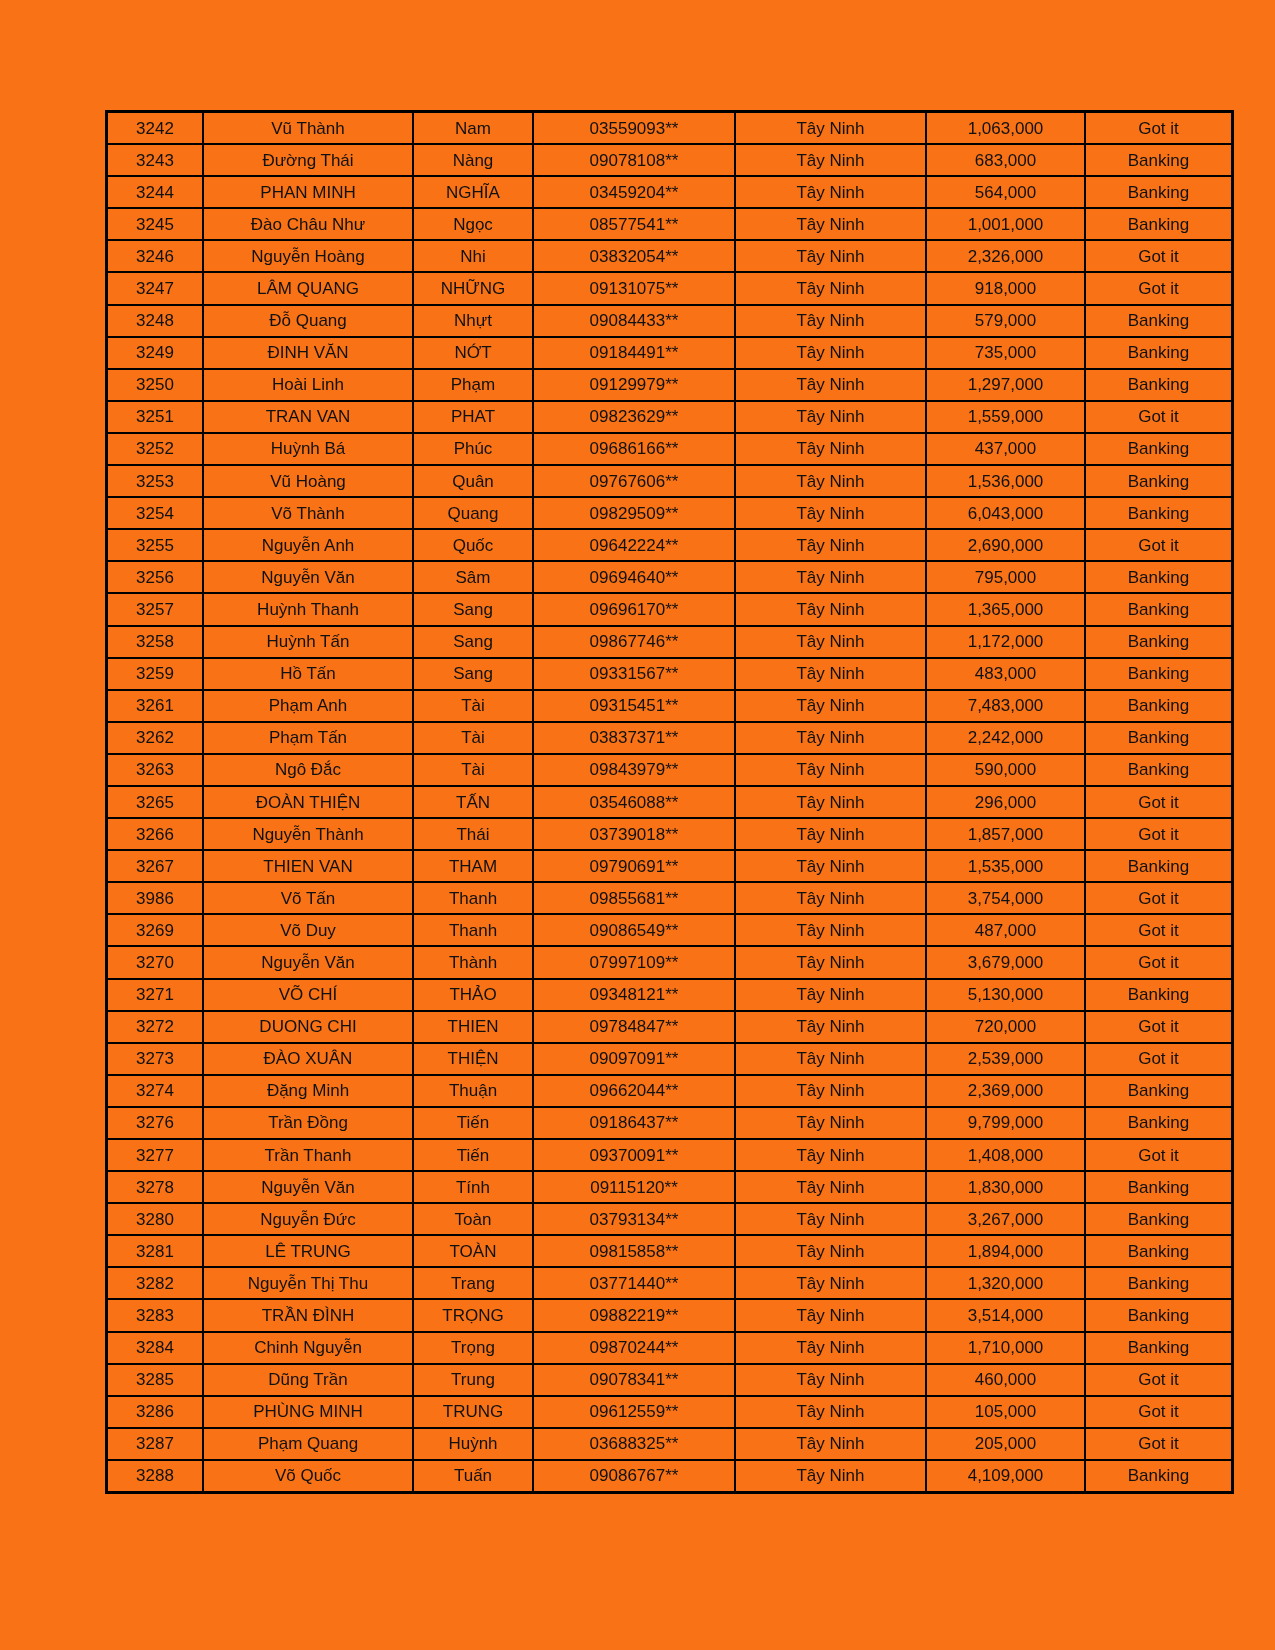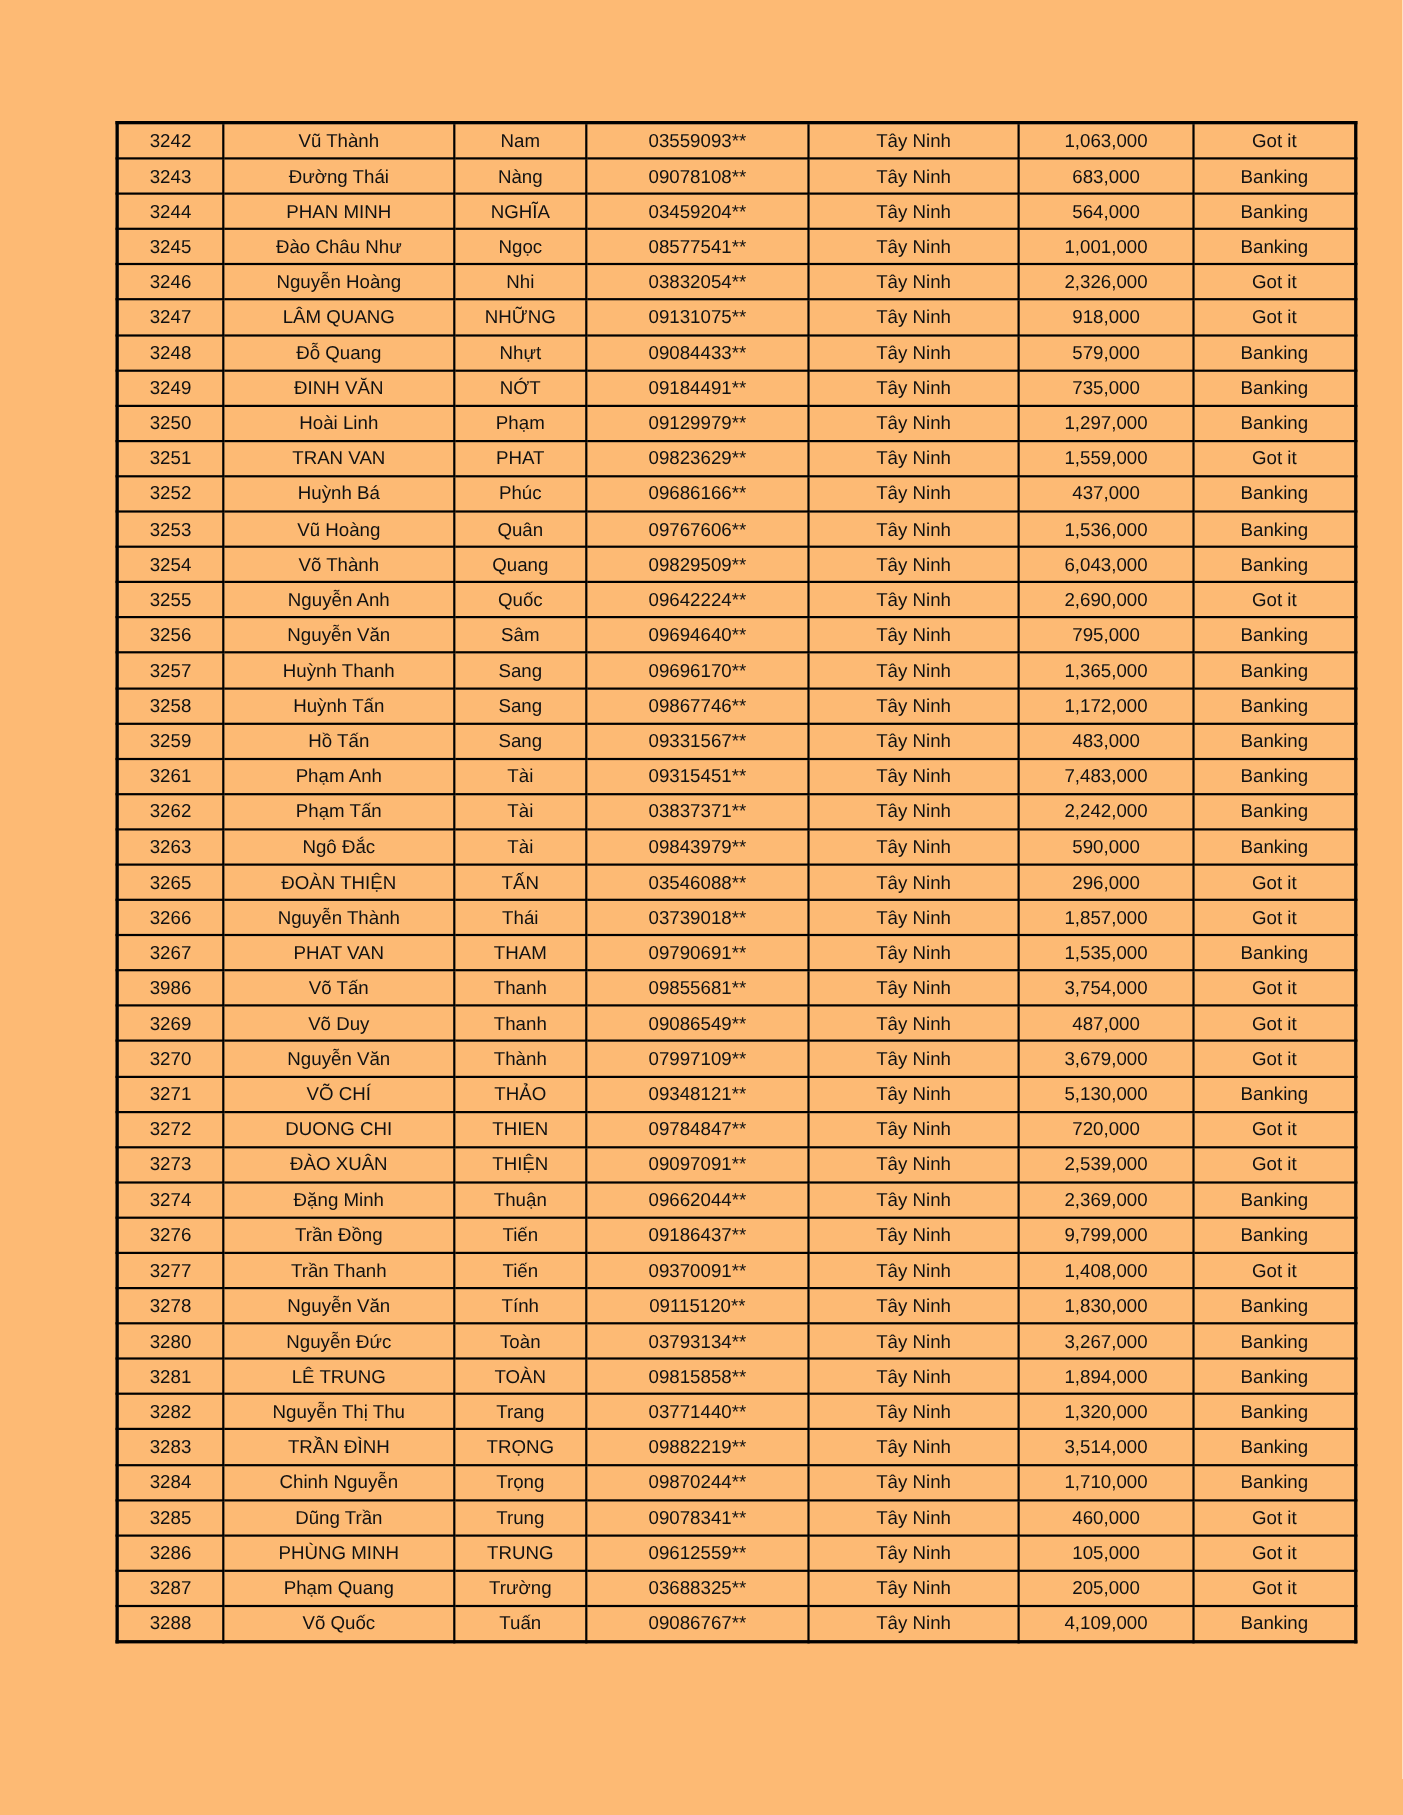--- a/index.html
+++ b/index.html
@@ -4,21 +4,21 @@
 <style>
   html, body {
     margin: 0;
     padding: 0;
     background: #ffffff;
   }
   .sheet {
     position: relative;
     width: 1275px;
     height: 1650px;
-    background: #fdba74;
+    background: #f97316;
     font-family: "Liberation Sans", sans-serif;
     color: #111111;
   }
   table.roster {
     position: absolute;
     left: 105px;
     top: 110px;
     width: 1055px;
     border-collapse: collapse;
     table-layout: fixed;
@@ -251,21 +251,21 @@
           <td class="col-id">3266</td>
           <td class="col-first">Nguyễn Thành</td>
           <td class="col-last">Thái</td>
           <td class="col-phone">03739018**</td>
           <td class="col-province">Tây Ninh</td>
           <td class="col-amount">1,857,000</td>
           <td class="col-status">Got it</td>
         </tr>
         <tr>
           <td class="col-id">3267</td>
-          <td class="col-first">PHAT VAN</td>
+          <td class="col-first">THIEN VAN</td>
           <td class="col-last">THAM</td>
           <td class="col-phone">09790691**</td>
           <td class="col-province">Tây Ninh</td>
           <td class="col-amount">1,535,000</td>
           <td class="col-status">Banking</td>
         </tr>
         <tr>
           <td class="col-id">3986</td>
           <td class="col-first">Võ Tấn</td>
           <td class="col-last">Thanh</td>
@@ -414,21 +414,21 @@
           <td class="col-first">PHÙNG MINH</td>
           <td class="col-last">TRUNG</td>
           <td class="col-phone">09612559**</td>
           <td class="col-province">Tây Ninh</td>
           <td class="col-amount">105,000</td>
           <td class="col-status">Got it</td>
         </tr>
         <tr>
           <td class="col-id">3287</td>
           <td class="col-first">Phạm Quang</td>
-          <td class="col-last">Trường</td>
+          <td class="col-last">Huỳnh</td>
           <td class="col-phone">03688325**</td>
           <td class="col-province">Tây Ninh</td>
           <td class="col-amount">205,000</td>
           <td class="col-status">Got it</td>
         </tr>
         <tr>
           <td class="col-id">3288</td>
           <td class="col-first">Võ Quốc</td>
           <td class="col-last">Tuấn</td>
           <td class="col-phone">09086767**</td>

